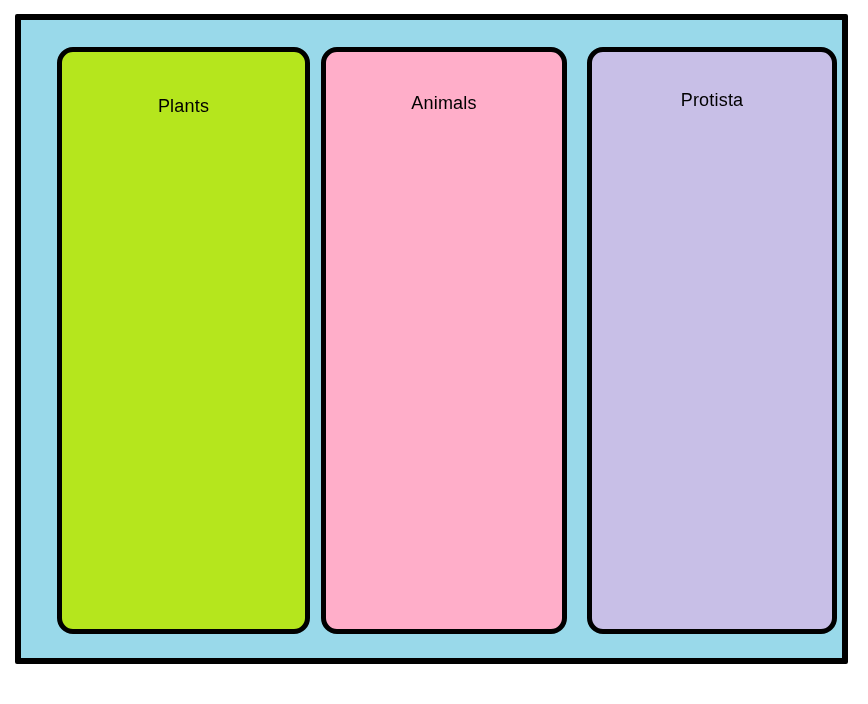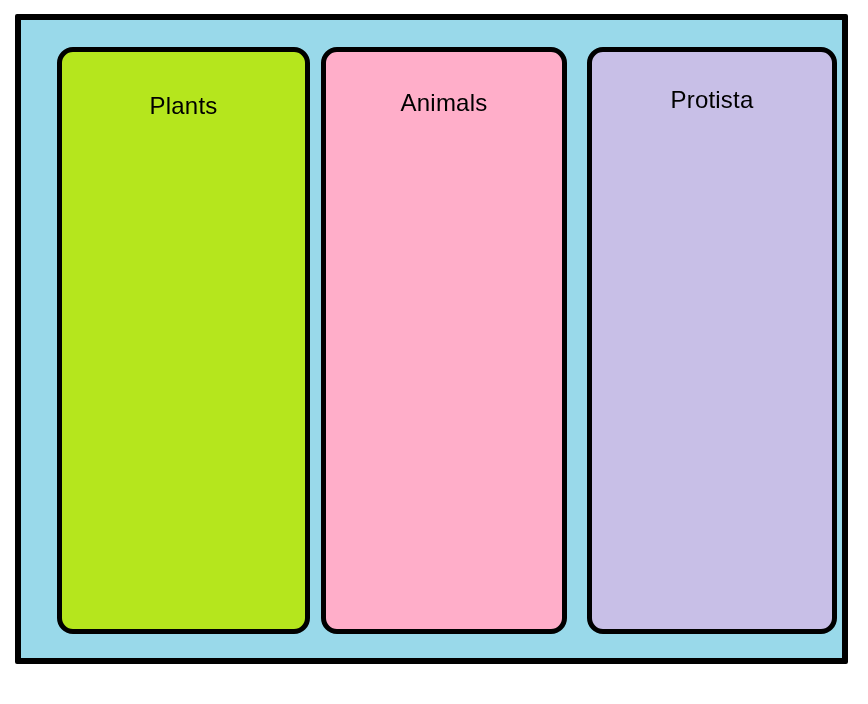--- a/index.html
+++ b/index.html
@@ -51,21 +51,21 @@
     border: 5px solid #000000;
     border-radius: 16px;
   }
 
   .category-card .card-label {
     position: absolute;
     left: 0;
     width: 100%;
     text-align: center;
     color: #000000;
-    font-size: 24px;
+    font-size: 18px;
     line-height: 20px;
     letter-spacing: 0.2px;
     white-space: nowrap;
   }
 
   
   #card-plants {
     left: 15px;
     width: 253px;
     background: #b5e61d;

